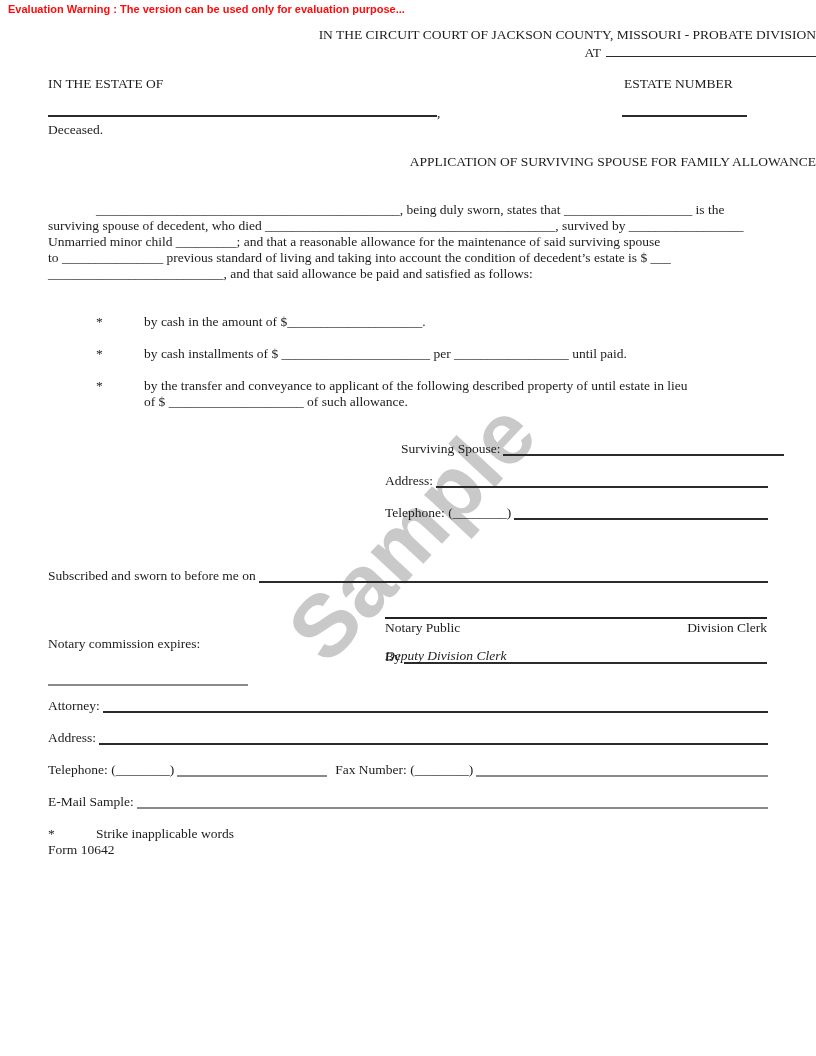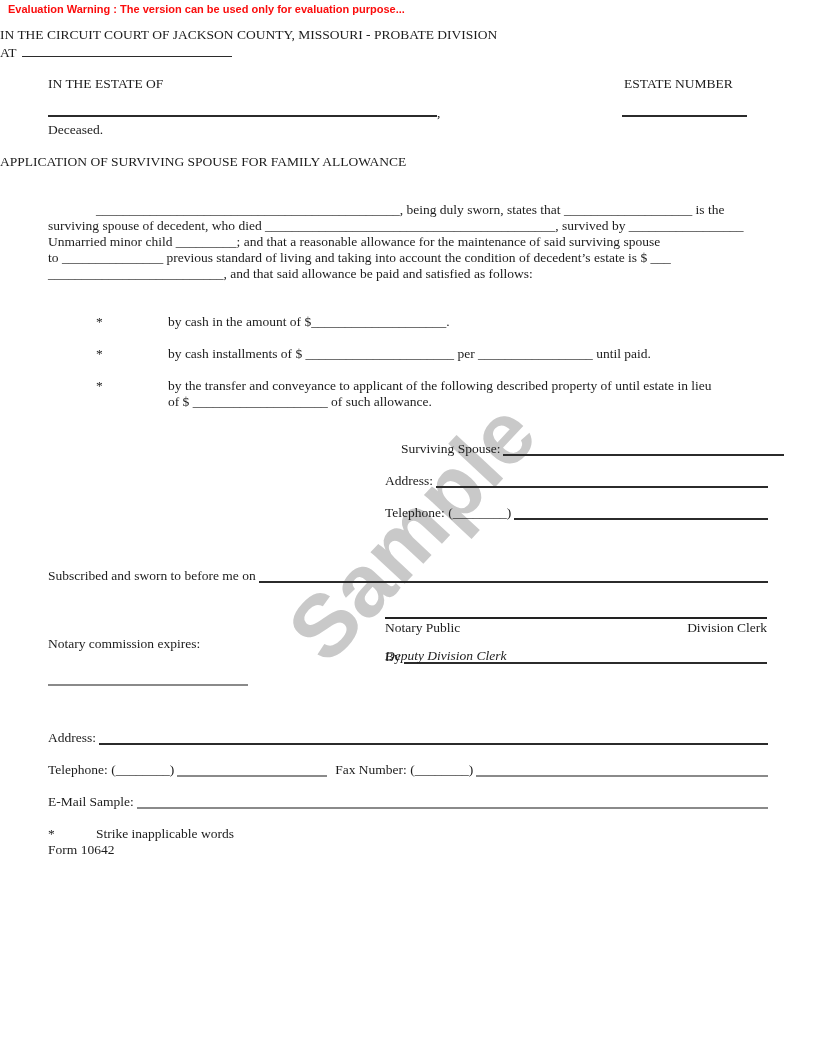--- a/index.html
+++ b/index.html
@@ -13,38 +13,38 @@
     transform:translate(-50%,-50%) rotate(-47deg);
     font-family:"Liberation Sans", sans-serif; font-weight:700;
     font-size:88px; color:#c9c9c9; white-space:nowrap; user-select:none;
   }
   .layer { position:absolute; inset:0; z-index:1; }
   .warning {
     position:absolute; left:8px; top:3px;
     font-family:"Liberation Sans", sans-serif; font-weight:700;
     font-size:11px; color:#fb0d0d; white-space:pre;
   }
-  .centerline { position:absolute; left:0; right:0; text-align:left; white-space:pre; }
+  .centerline { position:absolute; left:0; right:0; text-align:right; white-space:pre; }
   .h-court { top:27px; }
   .h-at { top:44px; }
   .blank {
     display:inline-block; border-bottom:1px solid #2b2b2b; height:12px;
     vertical-align:baseline;
   }
   .blank.thick { border-bottom-width:2px; }
   .at-blank { width:210px; margin-left:5px; }
   .abs { position:absolute; white-space:pre; }
   .doc-title { top:154px; }
   .doc-subtitle { top:170px; }
   .para { position:absolute; left:48px; top:202px; width:726px; }
   .para .pline { line-height:16px; white-space:pre; }
   .para .pline.indent { padding-left:48px; }
   .item { position:absolute; left:96px; width:676px; display:flex; }
   .item .star { width:48px; flex:0 0 48px; line-height:16px; }
-  .item .itext { line-height:16px; white-space:pre;margin-left:24px; }
+  .item .itext { line-height:16px; white-space:pre; }
   .row { position:absolute; display:flex; align-items:flex-end; height:16px; }
   .row .lbl { white-space:pre; line-height:15px; }
   .fill { flex:1 1 auto; border-bottom:2px solid #2b2b2b; height:13px; margin-left:3px; }
   .fill.gray { border-bottom-color:#8a8a8a; }
   .fill.fixed { flex:0 0 auto; }
   .sig-row { left:385px; width:383px; }
   .full-row { left:48px; width:720px; }
   .notary-topline { position:absolute; left:385px; top:603px; width:382px; height:14px; border-bottom:2px solid #222222; }
   .notary-labels { position:absolute; left:385px; top:620px; width:382px; display:flex; justify-content:space-between; white-space:pre;align-items:center; }
   .deputy { position:absolute; left:385px; top:648px; width:382px; white-space:pre;font-style:italic; }
@@ -125,20 +125,24 @@
     <div class="abs" style="left:48px; top:636px;">Notary commission expires:</div>
 
     <div class="row" style="left:385px; top:648px; width:382px;">
       <span class="lbl">By</span>
       <span class="fill"></span>
     </div>
     <div class="deputy">Deputy Division Clerk</div>
 
     <div class="shortline"></div>
 
+    <div class="row full-row" style="top:697px;">
+      <span class="lbl">Attorney:</span>
+      <span class="fill"></span>
+    </div>
     <div class="row full-row" style="top:729px;">
       <span class="lbl">Address:</span>
       <span class="fill"></span>
     </div>
     <div class="row full-row" style="top:761px;">
       <span class="lbl">Telephone: (________)</span>
       <span class="fill gray fixed" style="width:150px;"></span>
       <span class="lbl" style="margin-left:8px;">Fax Number: (________)</span>
       <span class="fill gray"></span>
     </div>

